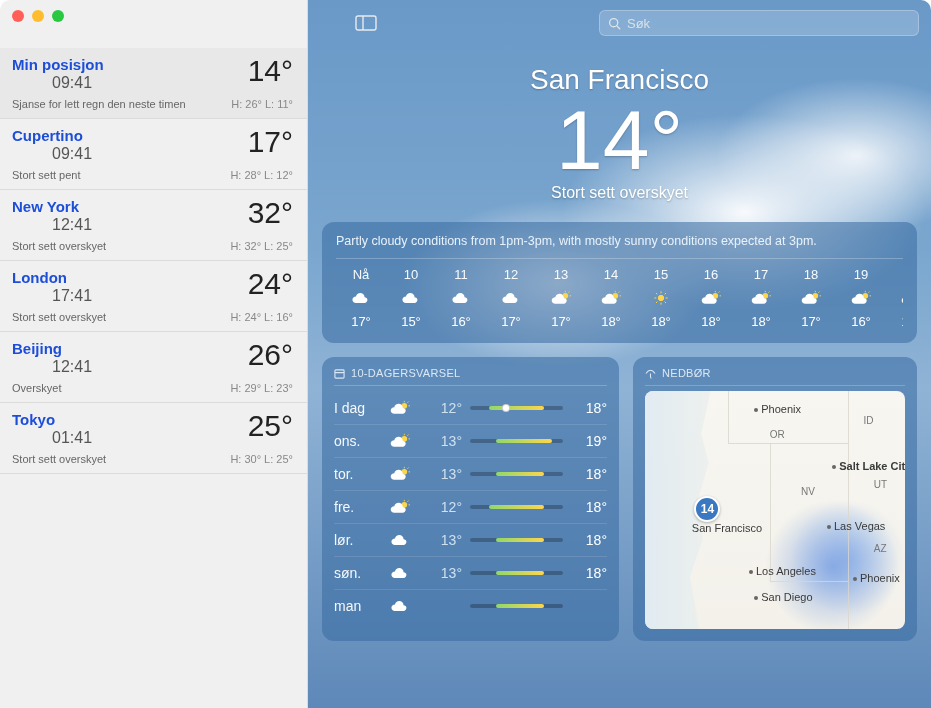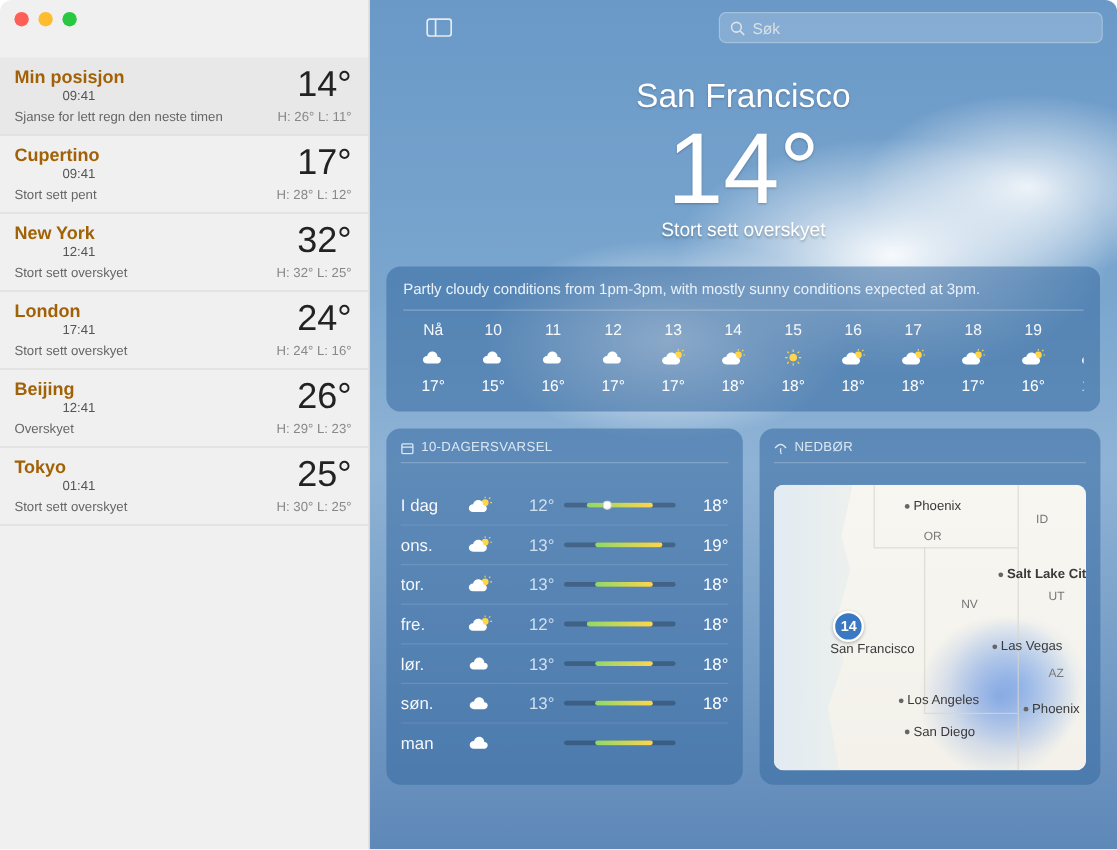--- a/index.html
+++ b/index.html
@@ -43,22 +43,22 @@
   overflow-y: auto;
 }
 .city-row {
   border-bottom: 1px solid #dcdbd9;
   padding: 8px 14px 8px 12px;
   cursor: pointer;
   color: #333;
 }
 .city-row.selected { background: rgba(0,0,0,0.03); }
 .city-top { display: flex; justify-content: space-between; align-items: flex-start; }
-.city-name { font-size: 15px; font-weight: 600; color: #a16207; }
-.city-time { font-size: 11px; color: #555; margin-top: 1px; padding-left: 40px; }
+.city-name { font-size: 15px; font-weight: 600; color: #1d4ed8; }
+.city-time { font-size: 16px; color: #555; margin-top: 1px; padding-left: 40px; }
 .city-temp { font-size: 30px; font-weight: 300; color: #222; line-height: 1; }
 .city-bottom { display: flex; justify-content: space-between; align-items: baseline; margin-top: 6px; }
 .city-cond { font-size: 11px; color: #666; }
 .city-hilo { font-size: 11px; color: #888; }
 
 
 .main {
   flex: 1;
   position: relative;
   overflow: hidden;
@@ -165,21 +165,21 @@
   flex: 1;
   padding: 10px 12px 12px 12px;
   overflow: hidden;
 }
 .card-header {
   display: flex; align-items: center; gap: 6px;
   font-size: 11px; letter-spacing: 0.3px;
   color: #dbe8f4;
   text-transform: uppercase;
   border-bottom: 1px solid rgba(255,255,255,0.22);
-  padding-bottom: 6px; margin-bottom: 18px;
+  padding-bottom: 6px; margin-bottom: 5px;
 }
 .tenday .row {
   display: grid;
   grid-template-columns: 48px 28px 36px 1fr 36px;
   align-items: center;
   gap: 8px;
   height: 33px;
   font-size: 14px;
 }
 .tenday .row + .row { border-top: 1px solid rgba(255,255,255,0.12); }

